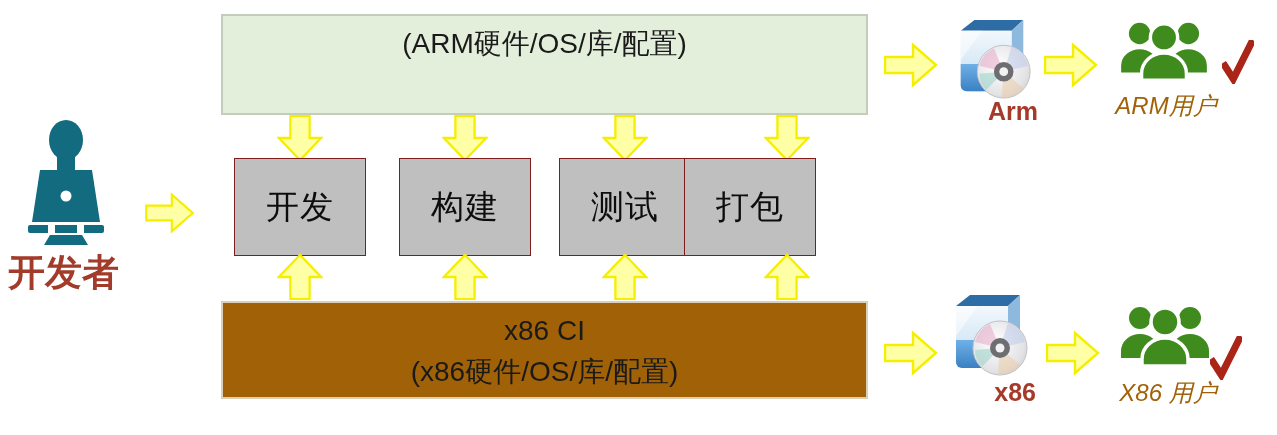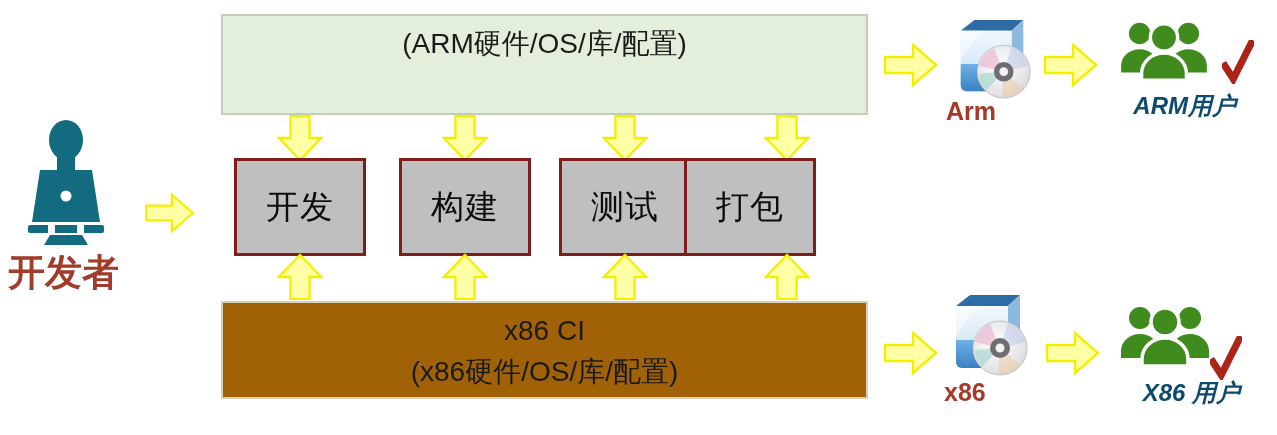--- a/index.html
+++ b/index.html
@@ -24,21 +24,21 @@
   }
   .ci-box.arm{left:221px;top:14px;width:647px;height:101px;background:#e3efdb;border-color:#c3cdb9;}
   .ci-box.x86{left:221px;top:301px;width:647px;height:98px;background:#a16207;border-color:#d9d0b6;}
 
   
   .stage{
     box-sizing:border-box;
     width:132px;height:98px;
     top:158px;
     background:#bfbfbf;
-    border:3px solid #7f1d1d;
+    border:1px solid #7f1d1d;
     display:flex;align-items:center;justify-content:center;
     font-size:33px;color:#0d0d0d;
     letter-spacing:1px;
   }
   #stage-0{left:234px;} #stage-1{left:399px;} #stage-2{left:559px;} #stage-3{left:684px;}
 
   .arrow-down{width:46px;height:47px;top:115px;}
   .arrow-up{width:46px;height:47px;top:253px;transform:scaleY(-1);}
   .ad-0{left:277px;} .ad-1{left:442px;} .ad-2{left:602px;} .ad-3{left:764px;}
 
@@ -47,24 +47,24 @@
   
   .dev-label{
     left:8px;top:248px;width:118px;
     text-align:left;font-size:37px;font-weight:bold;color:#a23b2a;
   }
   .release-label{
     left:1004px;top:185px;width:130px;
     text-align:center;font-size:38px;color:#fe1111;font-weight:500;
   }
   .pkg-label{
-    text-align:left;font-size:25px;font-weight:bold;color:#a53a29;
+    text-align:right;font-size:25px;font-weight:bold;color:#a53a29;
   }
   .users-label{
-    text-align:right;font-size:24px;font-weight:bold;font-style:italic;color:#0c4a6e;
+    text-align:center;font-size:24px;font-weight:normal;font-style:italic;color:#a16207;
   }
 </style>
 </head>
 <body>
 
 <svg width="0" height="0" style="position:absolute" aria-hidden="true">
   <defs>
     <linearGradient id="pkgBody" x1="0" y1="0" x2="0" y2="1">
       <stop offset="0" stop-color="#f2f8fd"></stop>
         <stop offset="1" stop-color="#c2dcf0"></stop>

